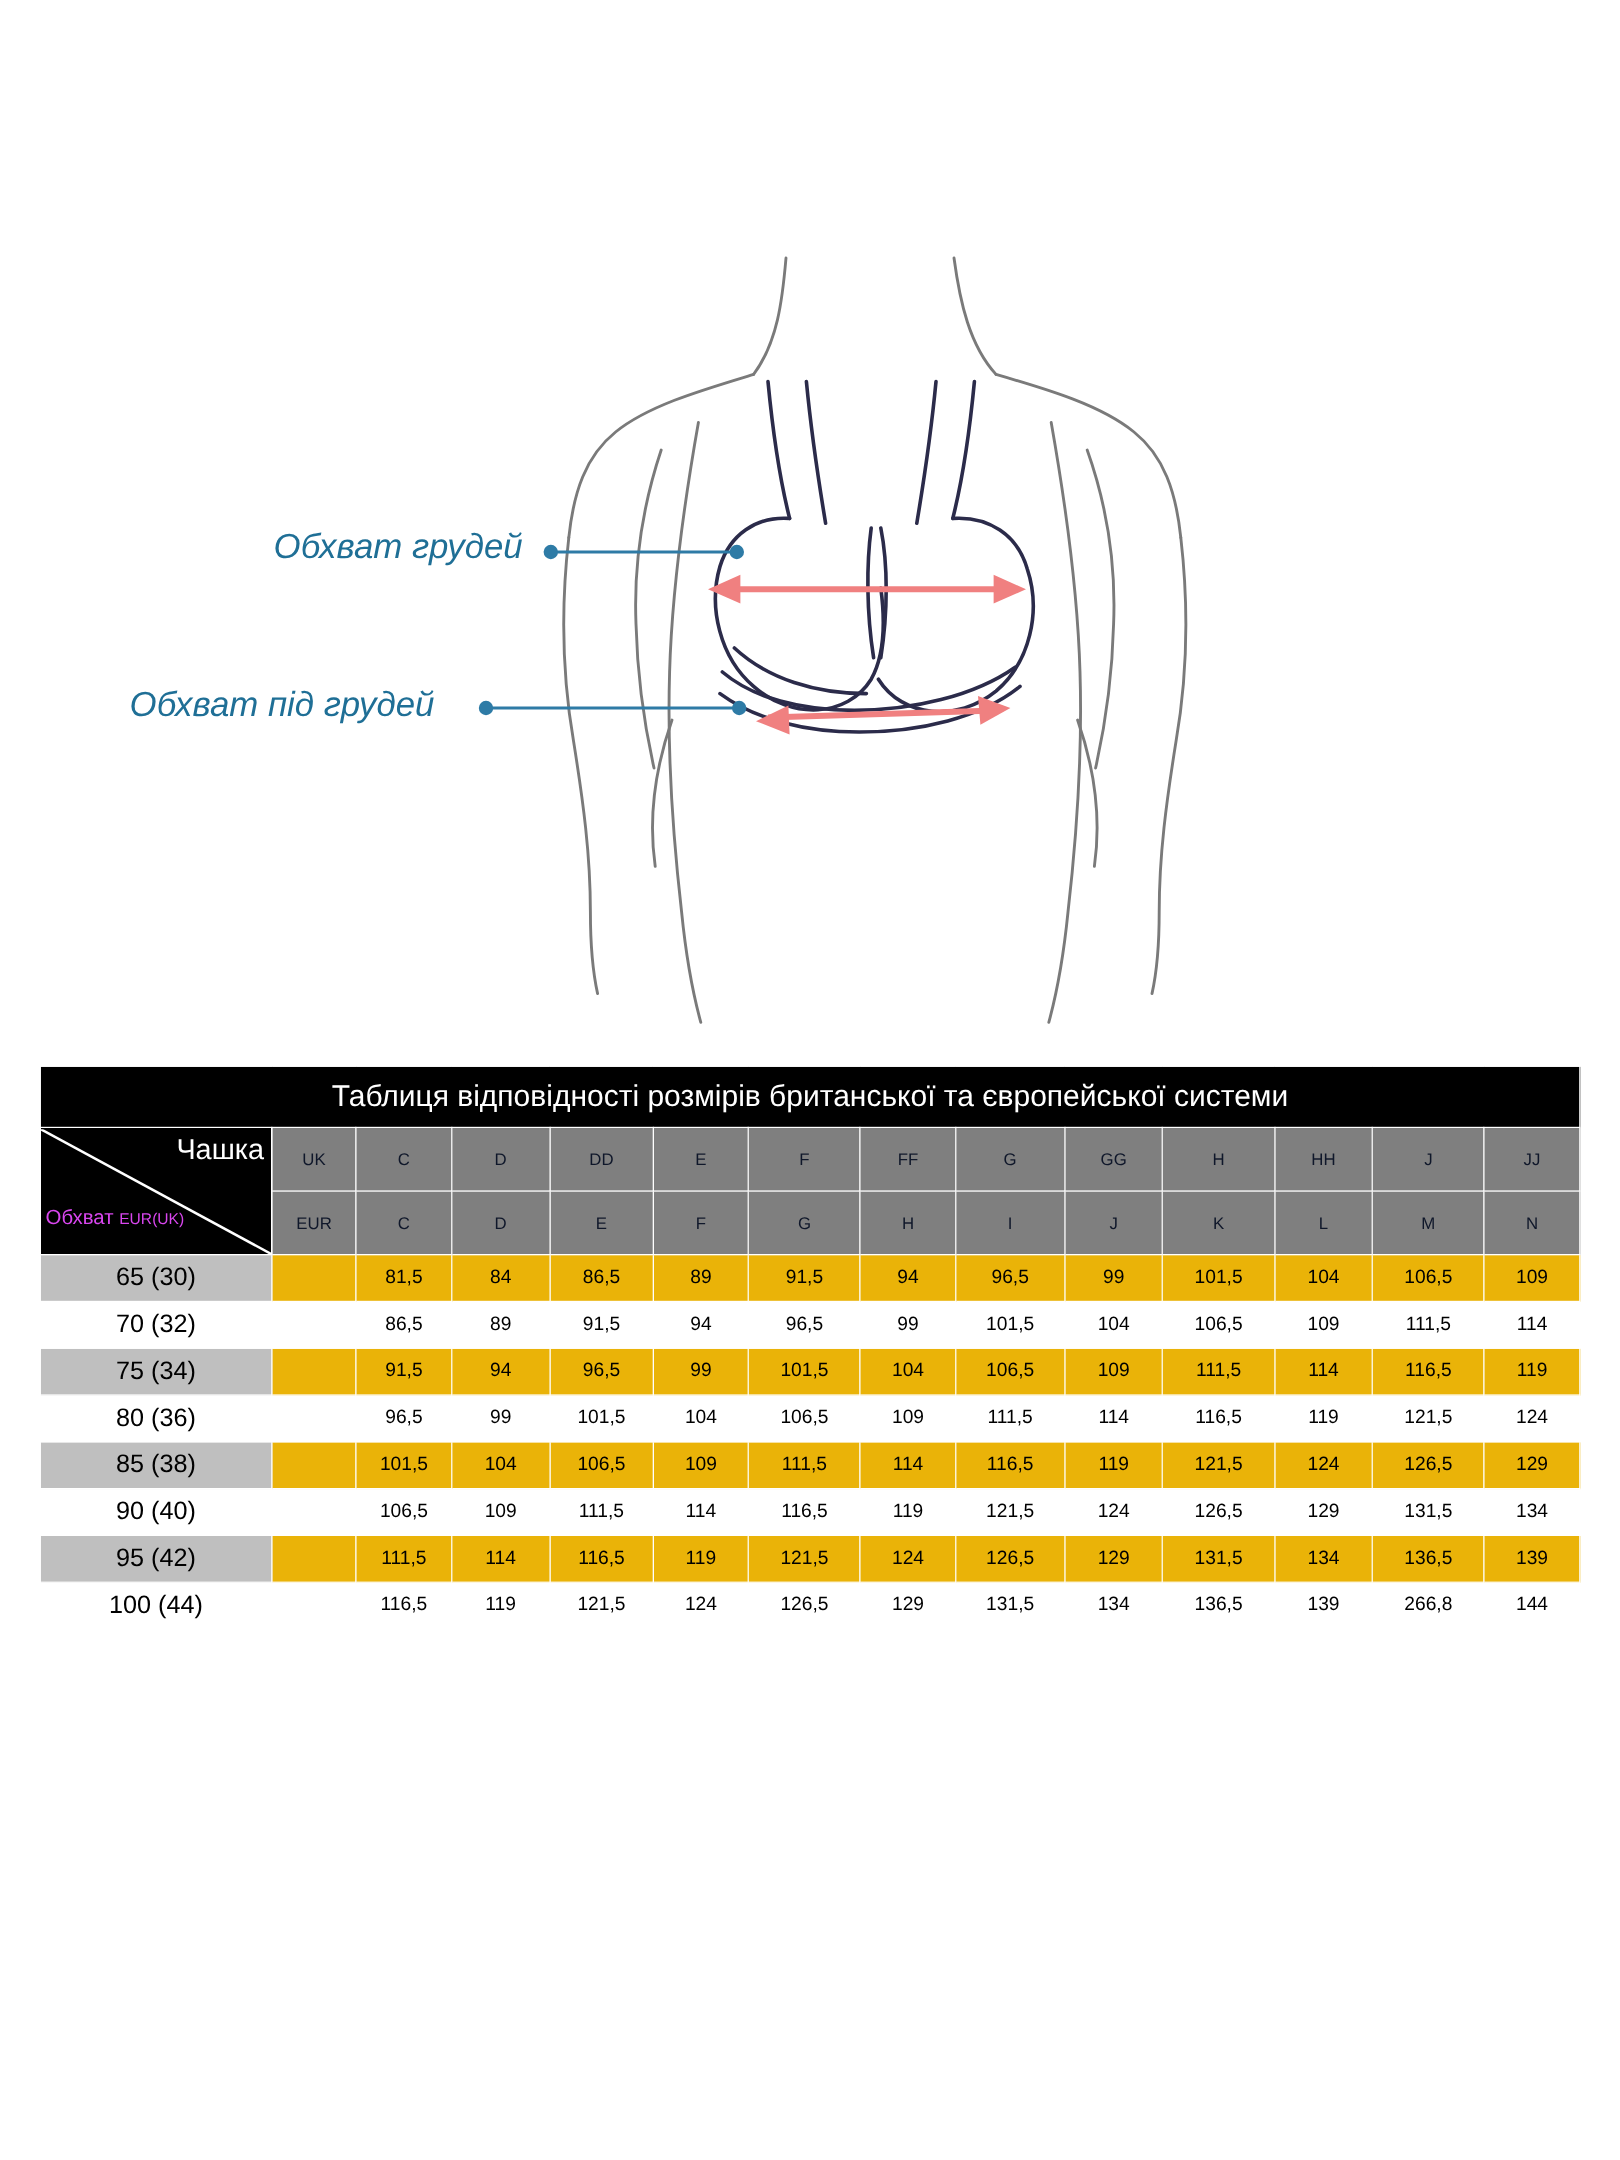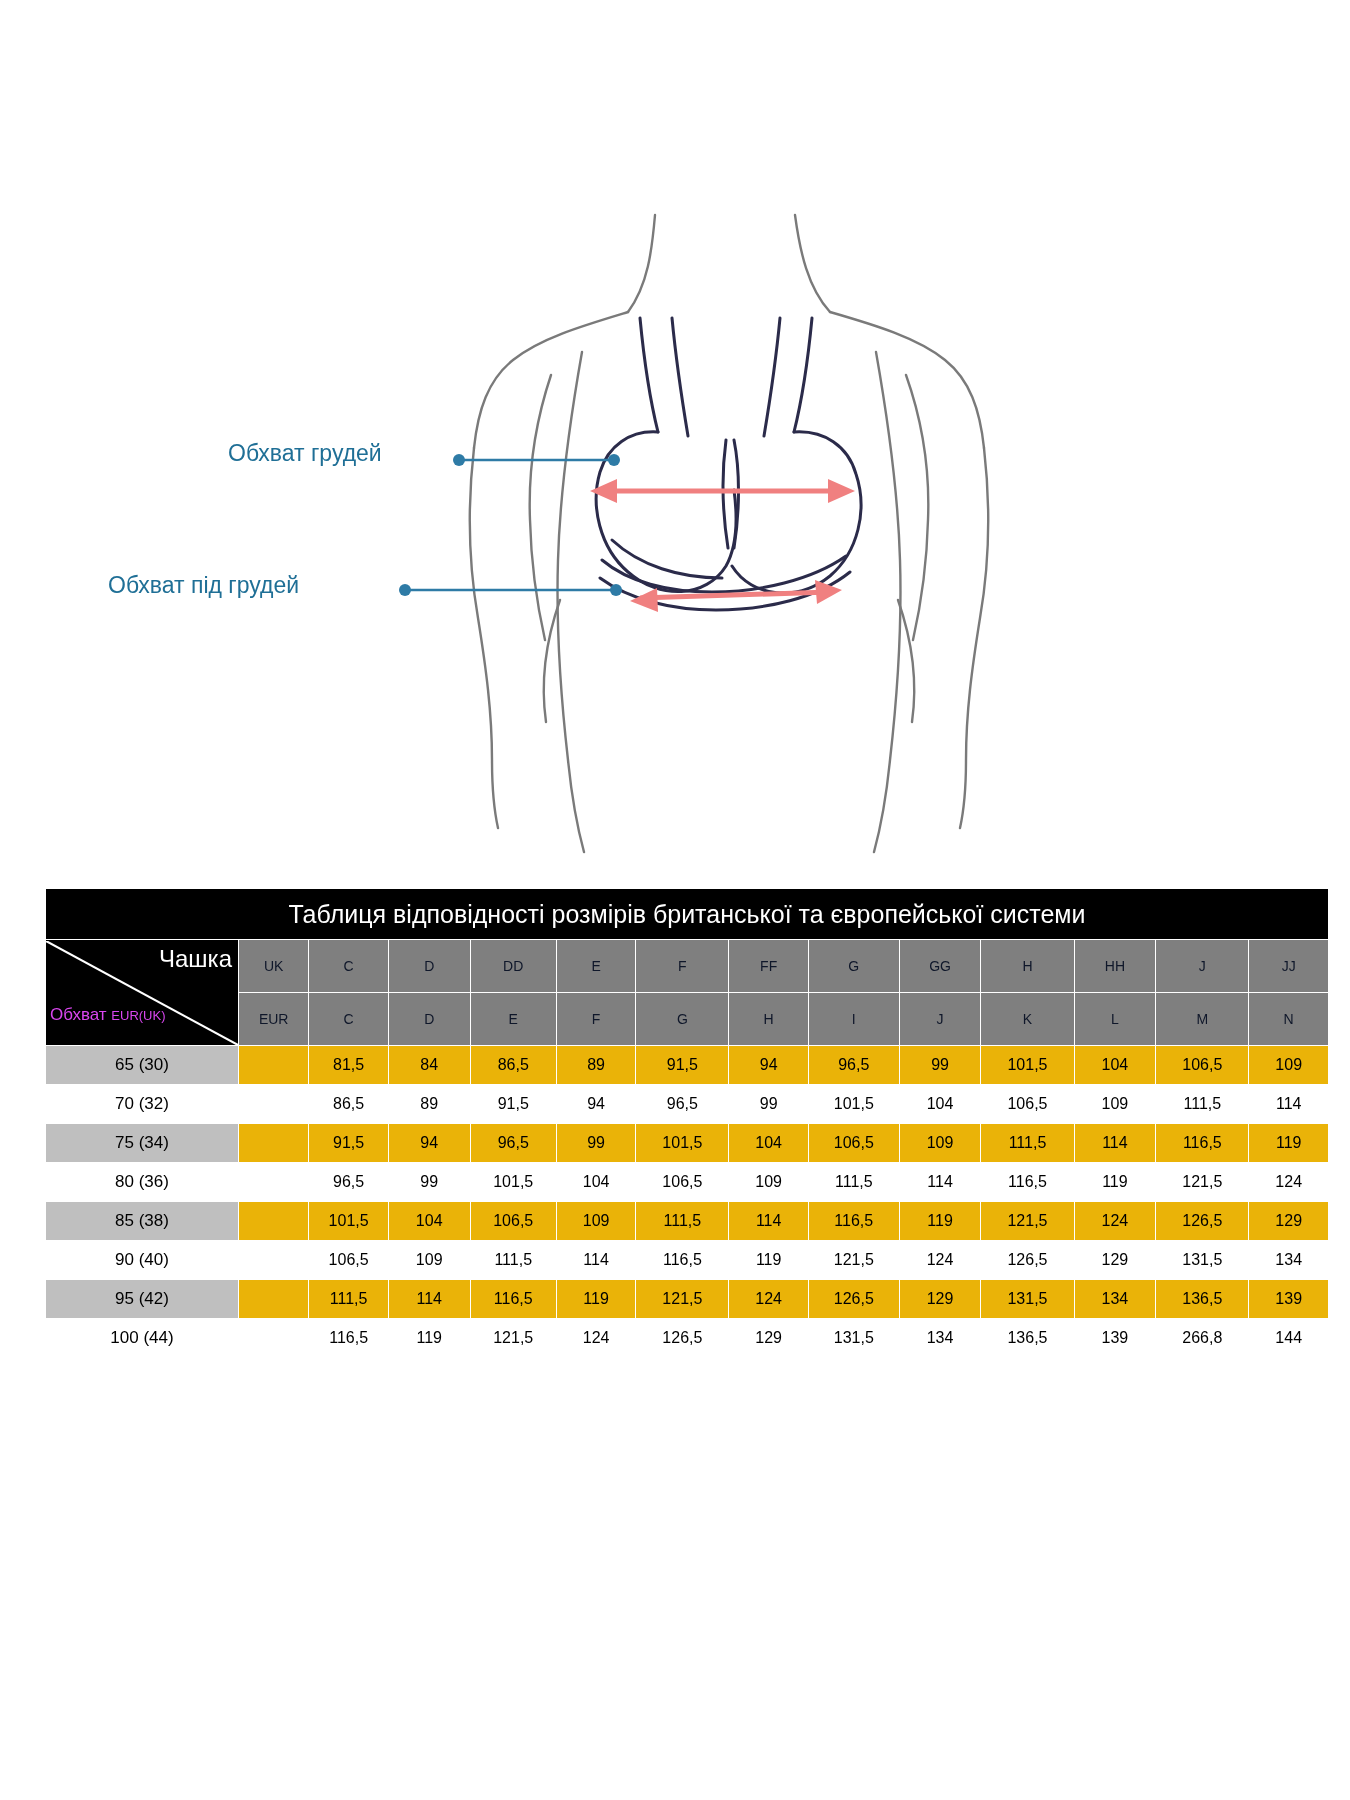--- a/index.html
+++ b/index.html
@@ -25,40 +25,40 @@
     width: 1350px;
     height: 870px;
   }
   #illustration svg {
     display: block;
   }
 
   .callout-label {
     position: absolute;
     font-family: "Liberation Sans", sans-serif;
-    font-size: 23px;
+    font-size: 29px;
     color: #1f6f96;
     white-space: nowrap;
+    font-style: italic;
   }
   #label-bust { left: 228px; top: 440px; }
   #label-underbust { left: 108px; top: 572px; }
 
   
   #size-table-wrap {
     position: absolute;
     left: 33px;
     top: 888px;
     width: 1284px;
   }
   table.size-table {
     border-collapse: collapse;
     width: 1284px;
     table-layout: fixed;
     font-family: "Liberation Sans", sans-serif;
-    margin-left: 12px;
   }
   table.size-table td, table.size-table th {
     border: 1px solid #ffffff;
     text-align: center;
     vertical-align: middle;
     font-weight: normal;
     padding: 0;
   }
   .title-row td {
     background: #000000;
@@ -107,21 +107,21 @@
     font-size: 17px;
     color: #d946ef;
     white-space: nowrap;
   }
   .corner-euruk .small {
     font-size: 13px;
   }
   .row-label {
     background: #ffffff;
     color: #000000;
-    font-size: 17px;
+    font-size: 21px;
     height: 38px;
     text-align: center;
   }
   .row-label.alt { background: #bfbfbf; }
   .data-cell {
     background: #ffffff;
     color: #000000;
     font-size: 16px;
     height: 38px;
   }

